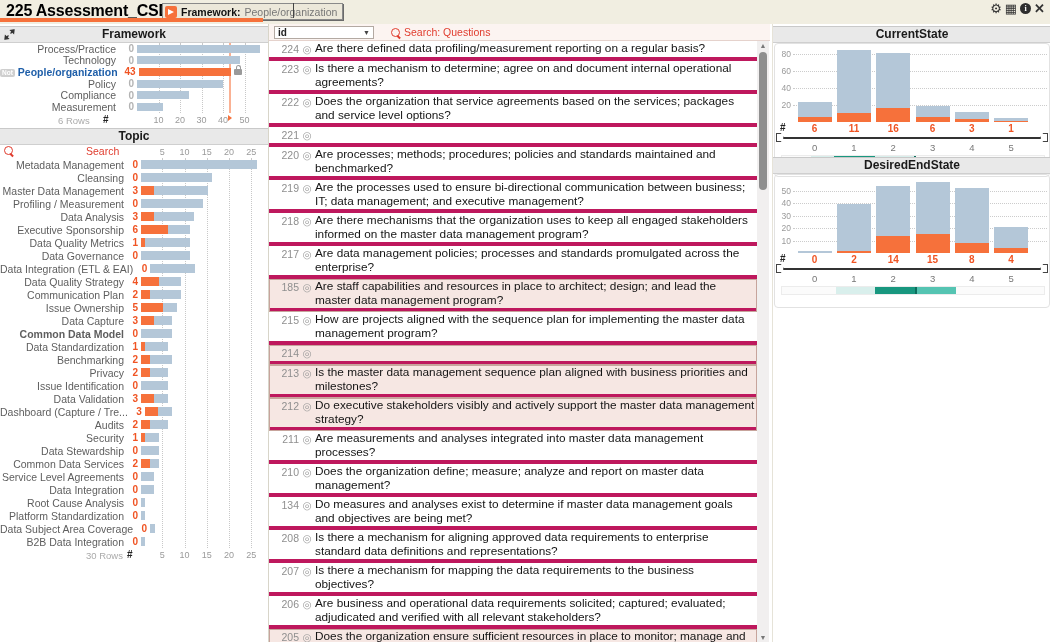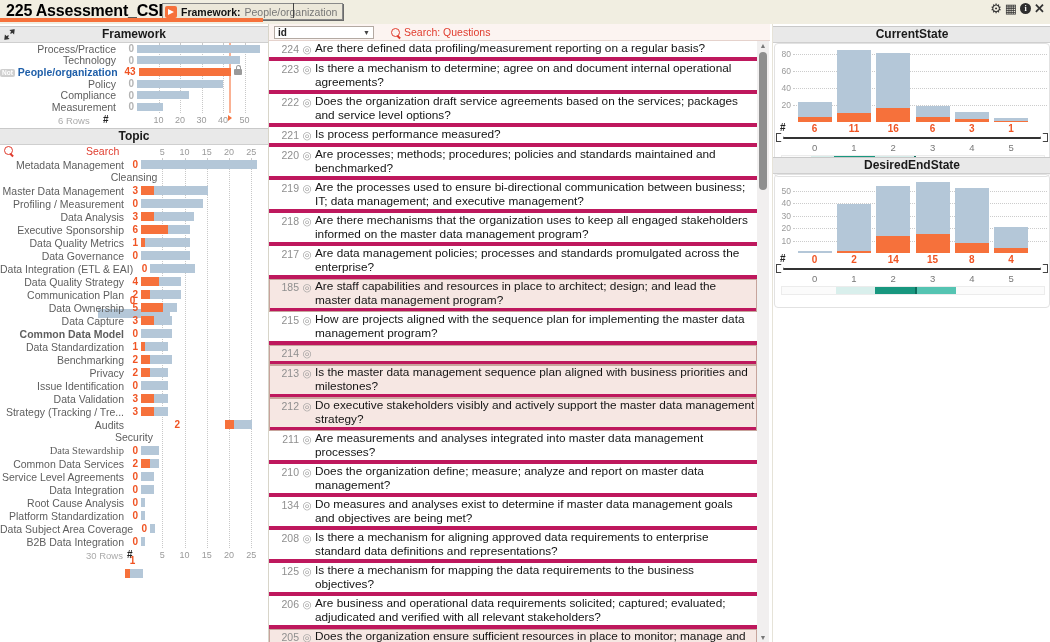--- a/index.html
+++ b/index.html
@@ -202,21 +202,21 @@
     <div class="gridline" style="left: 206.75px;"></div>
     <div class="gridline" style="left: 229px;"></div>
     <div class="gridline" style="left: 251.25px;"></div>
     <div class="frow" style="height: 13px;">
       <span class="flabel" style="flex: 0 0 124px;">Metadata Management</span>
       <span class="fcount" style="flex: 0 0 14px; color: rgb(240, 84, 35);">0</span>
       <div class="fbar">
         <span class="seg-rest" style="width: 115.7px; height: 9px;"></span>
       </div>
     </div>
-    <div class="frow" style="height: 13px; flex-direction: column;">
+    <div class="frow" style="height: 13px;">
       <span class="flabel" style="flex: 0 0 124px;">Cleansing</span>
       <span class="fcount" style="flex: 0 0 14px; color: rgb(240, 84, 35);">0</span>
       <div class="fbar">
         <span class="seg-rest" style="width: 71.2px; height: 9px;"></span>
       </div>
     </div>
     <div class="frow" style="height: 13px;">
       <span class="flabel" style="flex: 0 0 124px;">Master Data Management</span>
       <span class="fcount" style="flex: 0 0 14px; color: rgb(240, 84, 35);">3</span>
       <div class="fbar">
@@ -279,21 +279,21 @@
     </div>
     <div class="frow" style="height: 13px;">
       <span class="flabel" style="flex: 0 0 124px;">Communication Plan</span>
       <span class="fcount" style="flex: 0 0 14px; color: rgb(240, 84, 35);">2</span>
       <div class="fbar">
         <span class="seg-sel" style="width: 8.9px; height: 9px;"></span>
         <span class="seg-rest" style="width: 31.15px; height: 9px;"></span>
       </div>
     </div>
     <div class="frow" style="height: 13px;">
-      <span class="flabel" style="flex: 0 0 124px;">Data Ownership</span>
+      <span class="flabel" style="flex: 0 0 124px;">Issue Ownership</span>
       <span class="fcount" style="flex: 0 0 14px; color: rgb(240, 84, 35);">5</span>
       <div class="fbar">
         <span class="seg-sel" style="width: 22.25px; height: 9px;"></span>
         <span class="seg-rest" style="width: 13.35px; height: 9px;"></span>
       </div>
     </div>
     <div class="frow" style="height: 13px;">
       <span class="flabel" style="flex: 0 0 124px;">Data Capture</span>
       <span class="fcount" style="flex: 0 0 14px; color: rgb(240, 84, 35);">3</span>
       <div class="fbar">
@@ -341,45 +341,45 @@
     </div>
     <div class="frow" style="height: 13px;">
       <span class="flabel" style="flex: 0 0 124px;">Data Validation</span>
       <span class="fcount" style="flex: 0 0 14px; color: rgb(240, 84, 35);">3</span>
       <div class="fbar">
         <span class="seg-sel" style="width: 13.35px; height: 9px;"></span>
         <span class="seg-rest" style="width: 13.35px; height: 9px;"></span>
       </div>
     </div>
     <div class="frow" style="height: 13px;">
-      <span class="flabel" style="flex: 0 0 124px;">Strategy (Tracking / Tre...</span>
+      <span class="flabel" style="flex: 0 0 124px;">Dashboard (Capture / Tre...</span>
       <span class="fcount" style="flex: 0 0 14px; color: rgb(240, 84, 35);">3</span>
       <div class="fbar">
         <span class="seg-sel" style="width: 13.35px; height: 9px;"></span>
         <span class="seg-rest" style="width: 13.35px; height: 9px;"></span>
       </div>
     </div>
-    <div class="frow" style="height: 13px; gap: 42px;">
+    <div class="frow" style="height: 13px;">
       <span class="flabel" style="flex: 0 0 124px;">Audits</span>
       <span class="fcount" style="flex: 0 0 14px; color: rgb(240, 84, 35);">2</span>
       <div class="fbar">
         <span class="seg-sel" style="width: 8.9px; height: 9px;"></span>
         <span class="seg-rest" style="width: 17.8px; height: 9px;"></span>
       </div>
     </div>
-    <div class="frow" style="height: 13px; flex-direction: column;">
+    <div class="frow" style="height: 13px;">
       <span class="flabel" style="flex: 0 0 124px;">Security</span>
       <span class="fcount" style="flex: 0 0 14px; color: rgb(240, 84, 35);">1</span>
       <div class="fbar">
         <span class="seg-sel" style="width: 4.45px; height: 9px;"></span>
         <span class="seg-rest" style="width: 13.35px; height: 9px;"></span>
       </div>
     </div>
     <div class="frow" style="height: 13px;">
-      <span class="flabel" style="flex: 0 0 124px; font-family: Liberation Serif, serif;">Data Stewardship</span>
+      <span class="flabel" style="flex: 0 0 124px;">Data Stewardship</span>
       <span class="fcount" style="flex: 0 0 14px; color: rgb(240, 84, 35);">0</span>
       <div class="fbar">
         <span class="seg-rest" style="width: 17.8px; height: 9px;"></span>
       </div>
     </div>
     <div class="frow" style="height: 13px;">
       <span class="flabel" style="flex: 0 0 124px;">Common Data Services</span>
       <span class="fcount" style="flex: 0 0 14px; color: rgb(240, 84, 35);">2</span>
       <div class="fbar">
         <span class="seg-sel" style="width: 8.9px; height: 9px;"></span>
@@ -456,26 +456,25 @@
       <span class="qtext">Are there defined data profiling/measurement reporting on a regular basis?</span>
     </div>
     <div class="qrow">
       <span class="qid">223</span>
       <span class="qic">◎</span>
       <span class="qtext">Is there a mechanism to determine; agree on and document internal operational agreements?</span>
     </div>
     <div class="qrow">
       <span class="qid">222</span>
       <span class="qic">◎</span>
-      <span class="qtext">Does the organization draft service agreements based on the services; packages and service level options?</span>
+      <span class="qtext">Does the organization that service agreements based on the services; packages and service level options?</span>
     </div>
     <div class="qrow">
       <span class="qid">221</span>
       <span class="qic">◎</span>
-      <span class="qtext">Is process performance measured?</span>
     </div>
     <div class="qrow">
       <span class="qid">220</span>
       <span class="qic">◎</span>
       <span class="qtext">Are processes; methods; procedures; policies and standards maintained and benchmarked?</span>
     </div>
     <div class="qrow">
       <span class="qid">219</span>
       <span class="qic">◎</span>
       <span class="qtext">Are the processes used to ensure bi-directional communication between business; IT; data management; and executive management?</span>
@@ -528,21 +527,21 @@
       <span class="qid">134</span>
       <span class="qic">◎</span>
       <span class="qtext">Do measures and analyses exist to determine if master data management goals and objectives are being met?</span>
     </div>
     <div class="qrow">
       <span class="qid">208</span>
       <span class="qic">◎</span>
       <span class="qtext">Is there a mechanism for aligning approved data requirements to enterprise standard data definitions and representations?</span>
     </div>
     <div class="qrow">
-      <span class="qid">125</span>
+      <span class="qid">207</span>
       <span class="qic">◎</span>
       <span class="qtext">Is there a mechanism for mapping the data requirements to the business objectives?</span>
     </div>
     <div class="qrow">
       <span class="qid">206</span>
       <span class="qic">◎</span>
       <span class="qtext">Are business and operational data requirements solicited; captured; evaluated; adjudicated and verified with all relevant stakeholders?</span>
     </div>
     <div class="qrow hl">
       <span class="qid">205</span>

